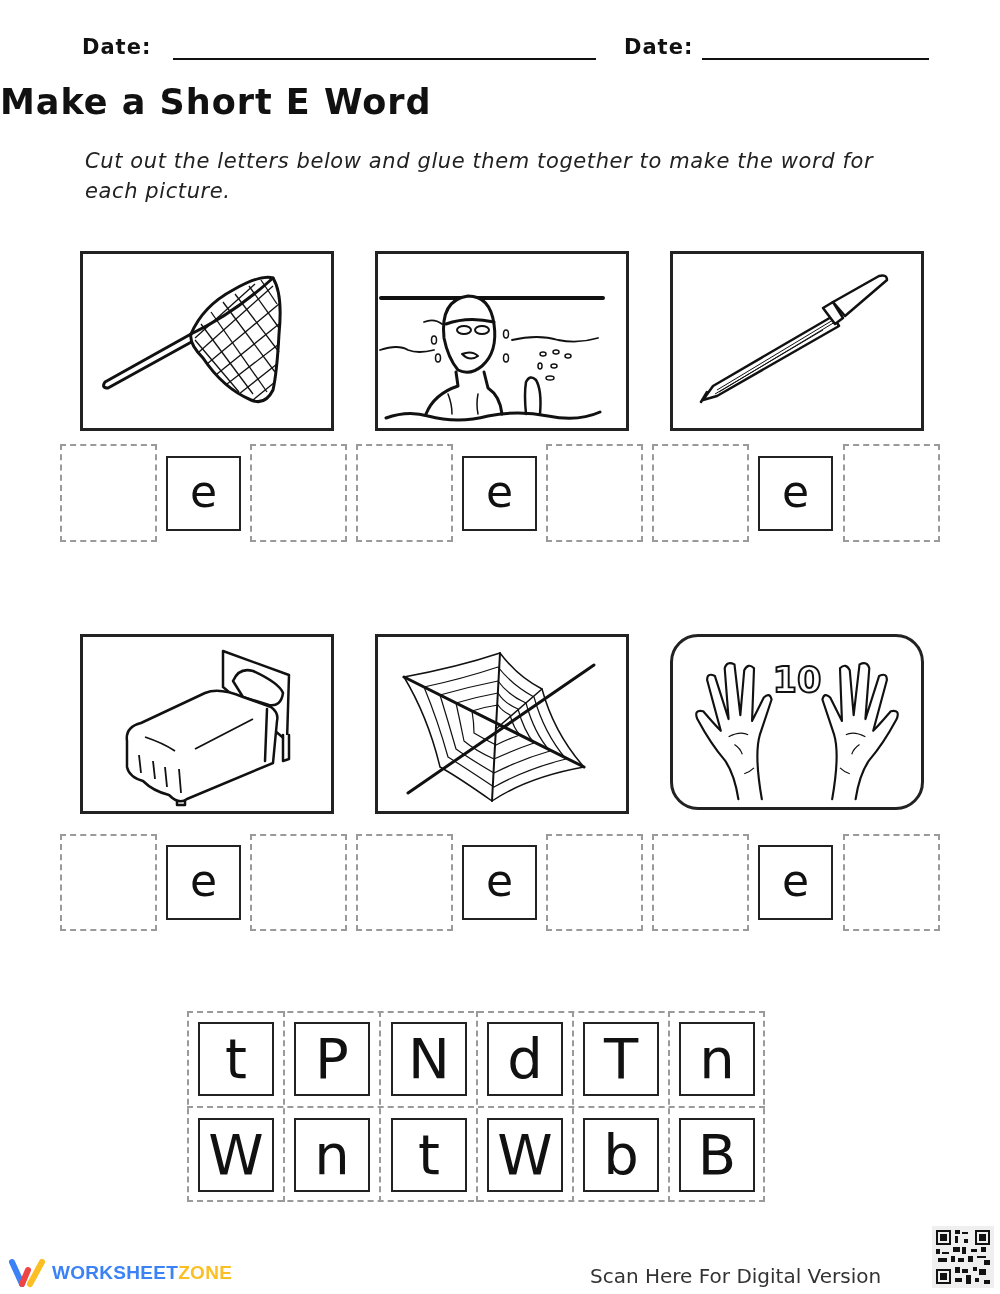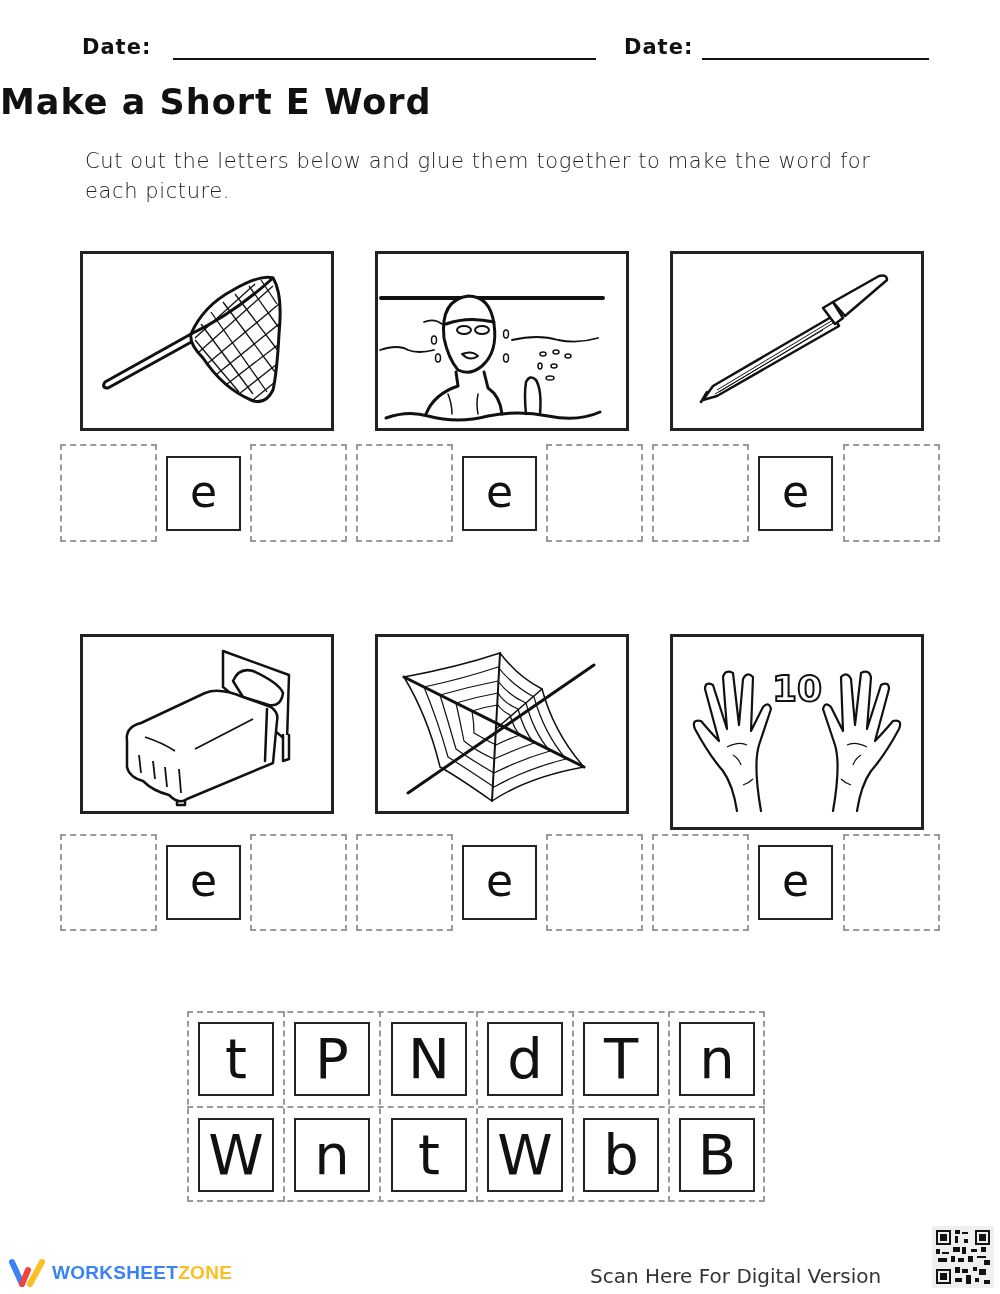--- a/index.html
+++ b/index.html
@@ -4,21 +4,21 @@
 <style>
   html, body { margin: 0; padding: 0; background: #ffffff; }
   body { width: 1000px; height: 1294px; position: relative; overflow: hidden;
          font-family: "DejaVu Sans", "Liberation Sans", sans-serif; color: #111; }
   .abs { position: absolute; }
 
   
   .hdr-label { font-size: 21px; font-weight: bold; letter-spacing: 1px; color: #111; }
   .hdr-line { border-bottom: 2px solid #111; height: 0; }
   .title { left: 0; width: 1000px; top: 82px; text-align: left; font-size: 35px; font-weight: bold; letter-spacing: 1px; color: #111; }
-  .instructions { left: 85px; top: 146px; width: 830px; font-size: 21px; line-height: 30px; color: #222; letter-spacing: 0.6px; font-weight: 300; }
+  .instructions { left: 85px; top: 146px; width: 830px; font-size: 21px; font-style: italic; line-height: 30px; color: #222; letter-spacing: 0.6px; font-weight: 300; }
 
   
   .frame { border: 3px solid #222; box-sizing: border-box; background: #fff; }
   .frame svg { width: 100%; height: 100%; display: block; }
 
   
   .dash { border: 2px dashed #9a9a9a; box-sizing: border-box; }
   .ebox { border: 2px solid #222; box-sizing: border-box; display: flex; align-items: center; justify-content: center;
           font-family: "DejaVu Sans", sans-serif; font-weight: 200; font-size: 44px; color: #111; line-height: 1; }
   .ebox span { transform: translateY(-2px); font-weight: normal; -webkit-text-stroke: 0; }
@@ -169,21 +169,21 @@
       <line x1="118" y1="92" x2="164" y2="52" stroke-width="1.5"></line>
       <path d="M26 40 Q80 30 122 16 Q140 40 164 52 Q176 96 206 130 Q150 140 114 164 Q80 140 62 130 Q50 80 26 40 Z" stroke-width="1.5"></path>
       <path d="M46 50 Q84 42 120 30 Q134 48 156 60 Q166 96 188 122 Q148 132 116 150 Q86 130 70 120 Q60 84 46 50 Z" stroke-width="1.2"></path>
       <path d="M62 58 Q90 50 120 44 Q130 58 148 66 Q156 96 172 114 Q144 122 116 136 Q92 122 78 112 Q70 84 62 58 Z" stroke-width="1.2"></path>
       <path d="M78 66 Q98 60 120 56 Q126 66 140 72 Q146 94 156 106 Q138 112 116 122 Q98 114 86 104 Q82 84 78 66 Z" stroke-width="1.2"></path>
       <path d="M94 74 Q106 70 120 68 Q124 74 132 78 Q136 92 142 98 Q130 102 118 108 Q106 102 96 96 Q96 86 94 74 Z" stroke-width="1.2"></path>
     </g>
   </svg>
 </div>
 
-<div class="abs frame" style="left:670px; top:634px; width:254px; height:196px;">
+<div class="abs frame" style="left:670px; top:634px; width:254px; height:176px;border-radius:28px;">
   <svg viewBox="0 0 248 174">
     <g fill="#fff" stroke="#111" stroke-width="2.2" stroke-linejoin="round" stroke-linecap="round">
       <path d="M64 166 Q60 140 50 126 Q36 110 22 84 Q18 74 28 76 Q40 90 46 96 L32 44 Q32 36 40 40 L54 84 L50 32 Q52 24 60 28 L66 80 L70 34 Q74 26 80 32 L78 86 L90 62 Q96 56 98 64 L86 100 Q80 120 88 166"></path>
       <path d="M184 166 Q188 140 198 126 Q212 110 226 84 Q230 74 220 76 Q208 90 202 96 L216 44 Q216 36 208 40 L194 84 L198 32 Q196 24 188 28 L182 80 L178 34 Q174 26 168 32 L170 86 L158 62 Q152 56 150 64 L162 100 Q168 120 160 166"></path>
     </g>
     <g stroke="#111" stroke-width="1.2" fill="none">
       <path d="M54 102 Q66 96 74 100"></path>
         <path d="M60 110 Q66 114 68 120"></path>
         <path d="M70 140 Q76 138 80 134"></path>
       <path d="M194 102 Q182 96 174 100"></path>

